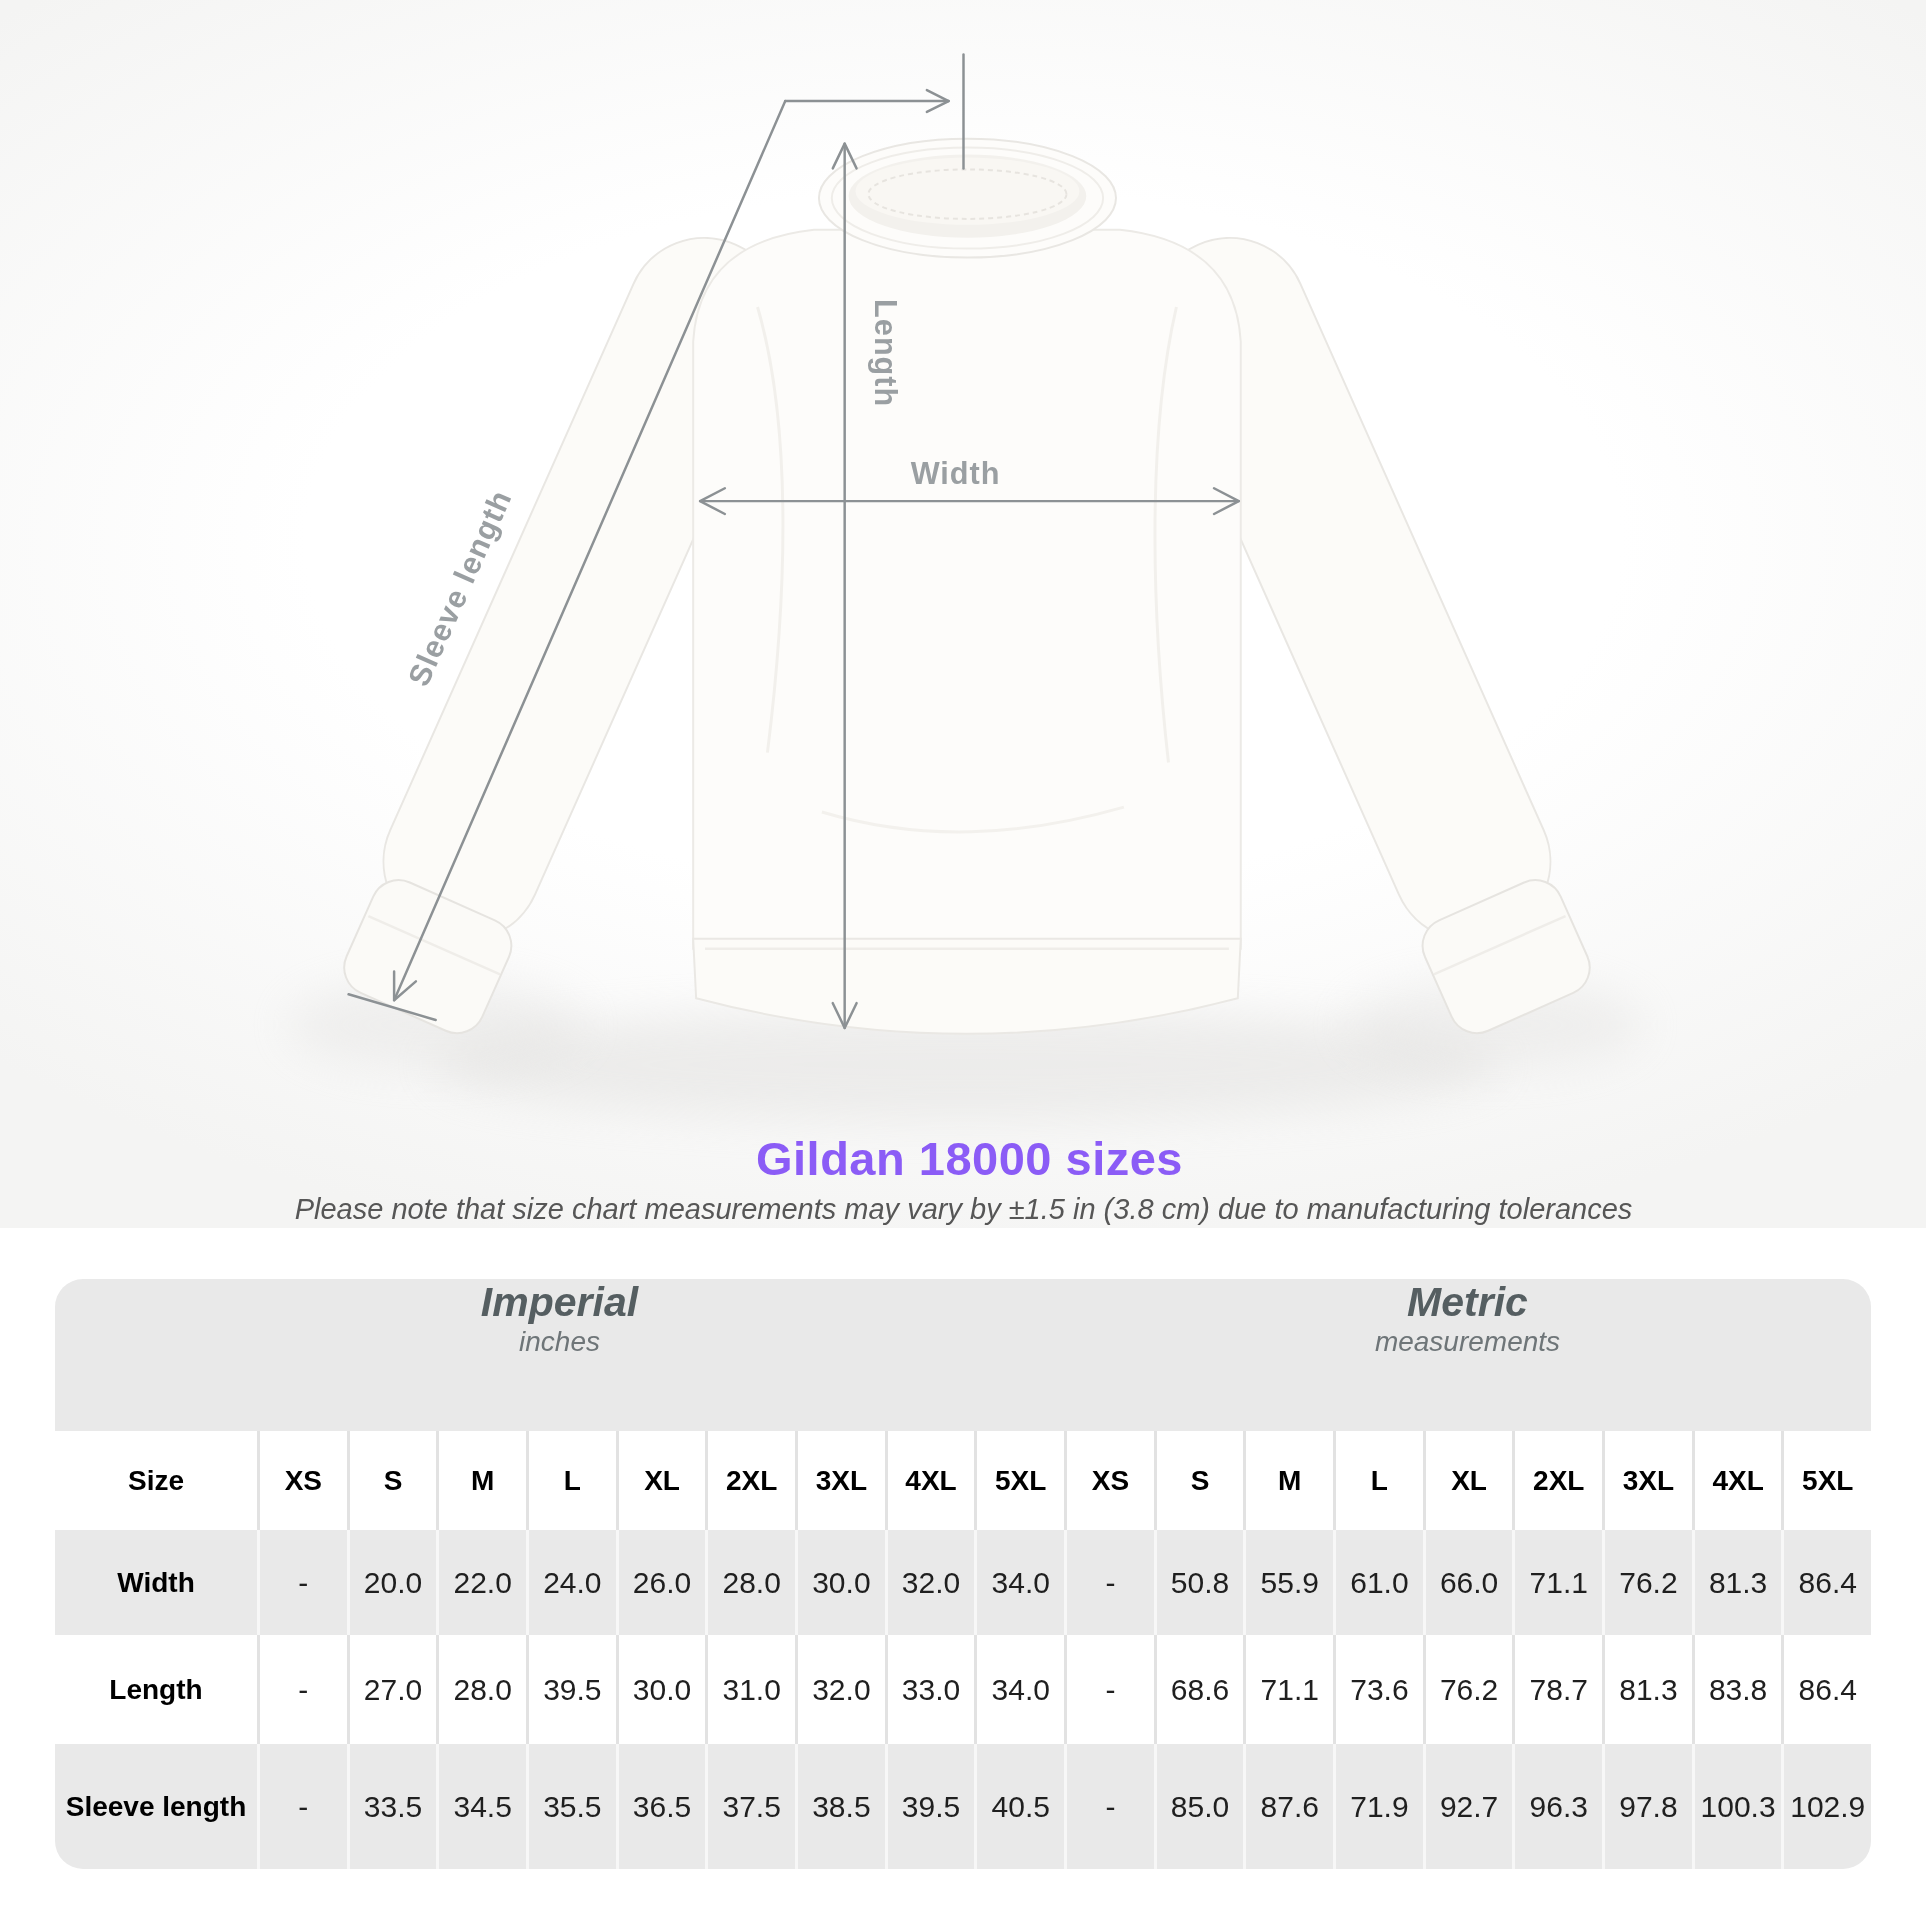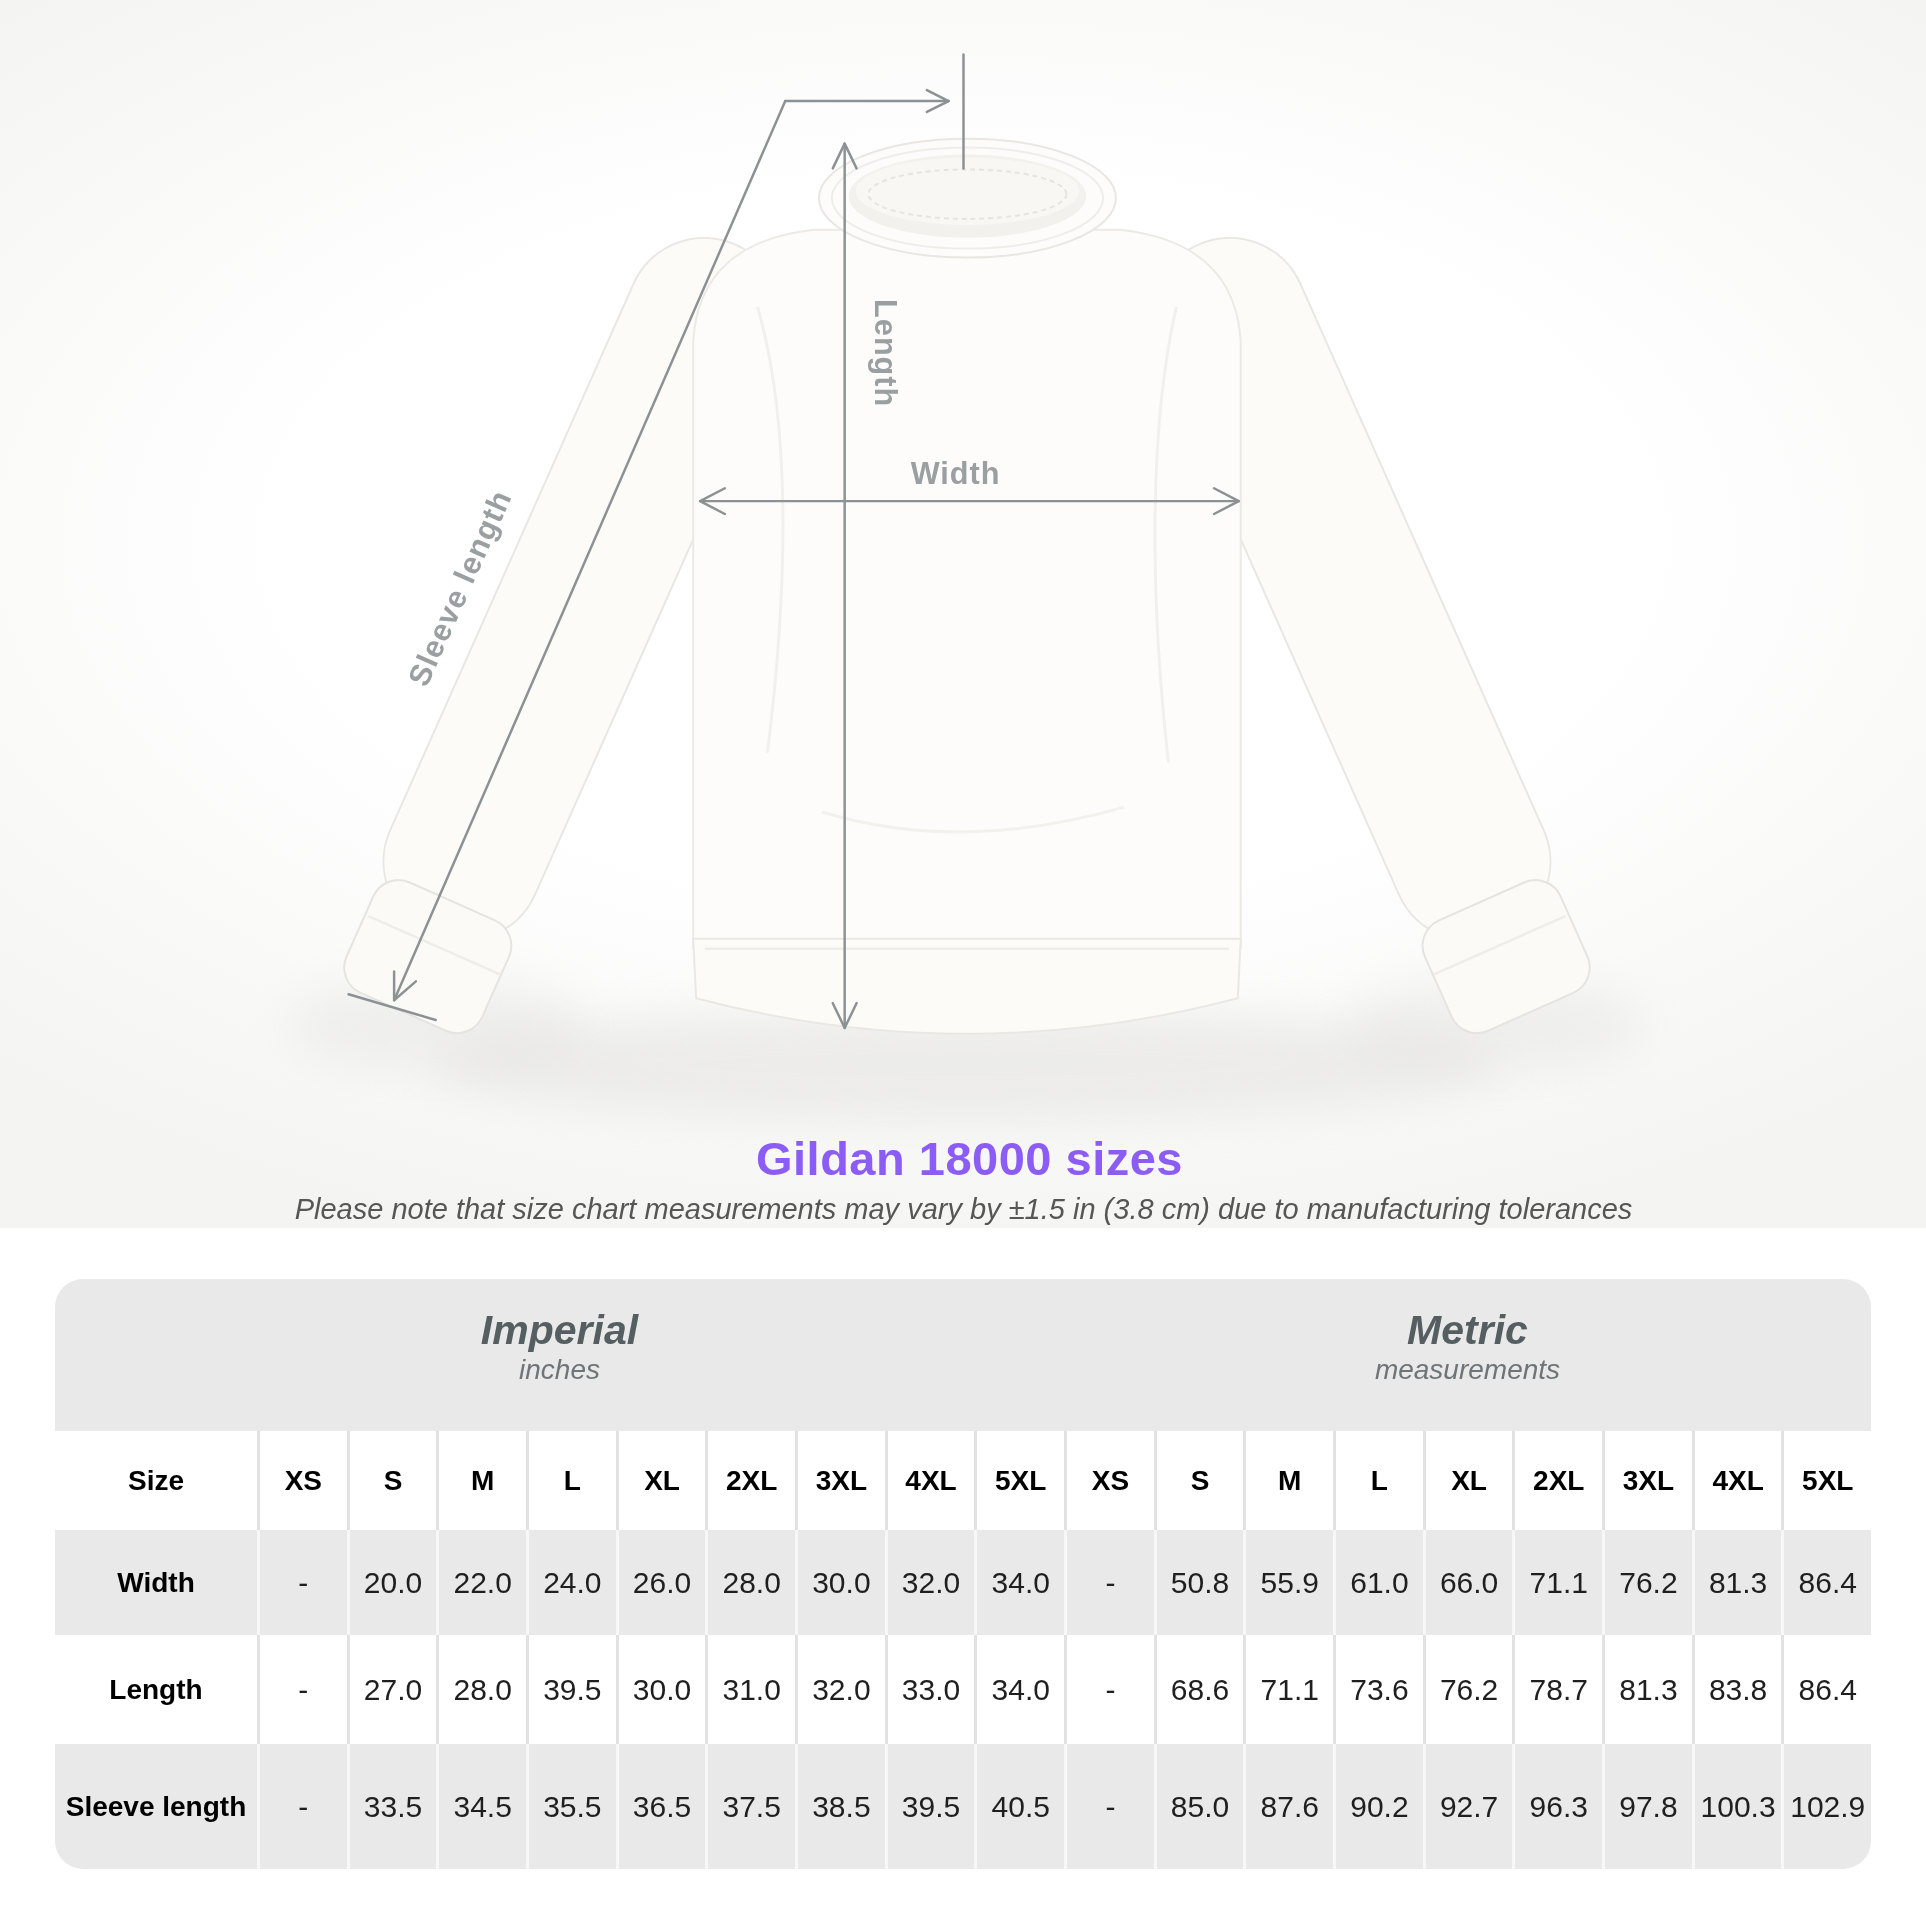--- a/index.html
+++ b/index.html
@@ -8,21 +8,21 @@
   .photo-bg{position:absolute;left:0;top:0;width:1927px;height:1228px;
             background:radial-gradient(ellipse 62% 52% at 50% 44%, #ffffff 55%, #f4f4f3 115%);}
   .diagram-svg{position:absolute;left:0;top:0;}
   .page-title{position:absolute;left:6px;top:1131px;width:1927px;text-align:center;
               font-size:47px;font-weight:bold;color:#8b5cf6;letter-spacing:0.5px;}
   .page-note{position:absolute;left:0;top:1193px;width:1927px;text-align:center;
              font-style:italic;font-size:29px;color:#565656;}
   .size-table{position:absolute;left:55px;top:1279px;width:1816px;}
   .band{display:flex;height:152px;background:#e9e9e9;border-radius:28px 28px 0 0;}
   .band-sec{flex:0 0 55.56%;display:flex;flex-direction:column;align-items:center;
-            justify-content:flex-start;padding-top:28px;box-sizing:border-box;}
+            justify-content:flex-start;box-sizing:border-box;}
   .band-sec.metric{flex:0 0 44.44%;}
   .band-title{font-size:41px;font-weight:bold;font-style:italic;color:#555e61;}
   .band-sub{font-size:28px;font-style:italic;color:#6e7578;}
   .row{display:flex;align-items:stretch;}
   .row.head{height:99px;background:#ffffff;}
   .row.r-gray{background:#e9e9e9;}
   .row.r-white{background:#ffffff;}
   .row.h-106{height:105px;}
   .row.h-110{height:109px;}
   .row.h-126{height:125px;border-radius:0 0 28px 28px;overflow:hidden;}
@@ -188,21 +188,21 @@
       <div class="c val">34.5</div>
       <div class="c val">35.5</div>
       <div class="c val">36.5</div>
       <div class="c val">37.5</div>
       <div class="c val">38.5</div>
       <div class="c val">39.5</div>
       <div class="c val">40.5</div>
       <div class="c val">-</div>
       <div class="c val">85.0</div>
       <div class="c val">87.6</div>
-      <div class="c val">90.2</div>
+      <div class="c val">71.9</div>
       <div class="c val">92.7</div>
       <div class="c val">96.3</div>
       <div class="c val">97.8</div>
       <div class="c val">100.3</div>
       <div class="c val">102.9</div>
     </div>
 
   </div>
 </div>
 

